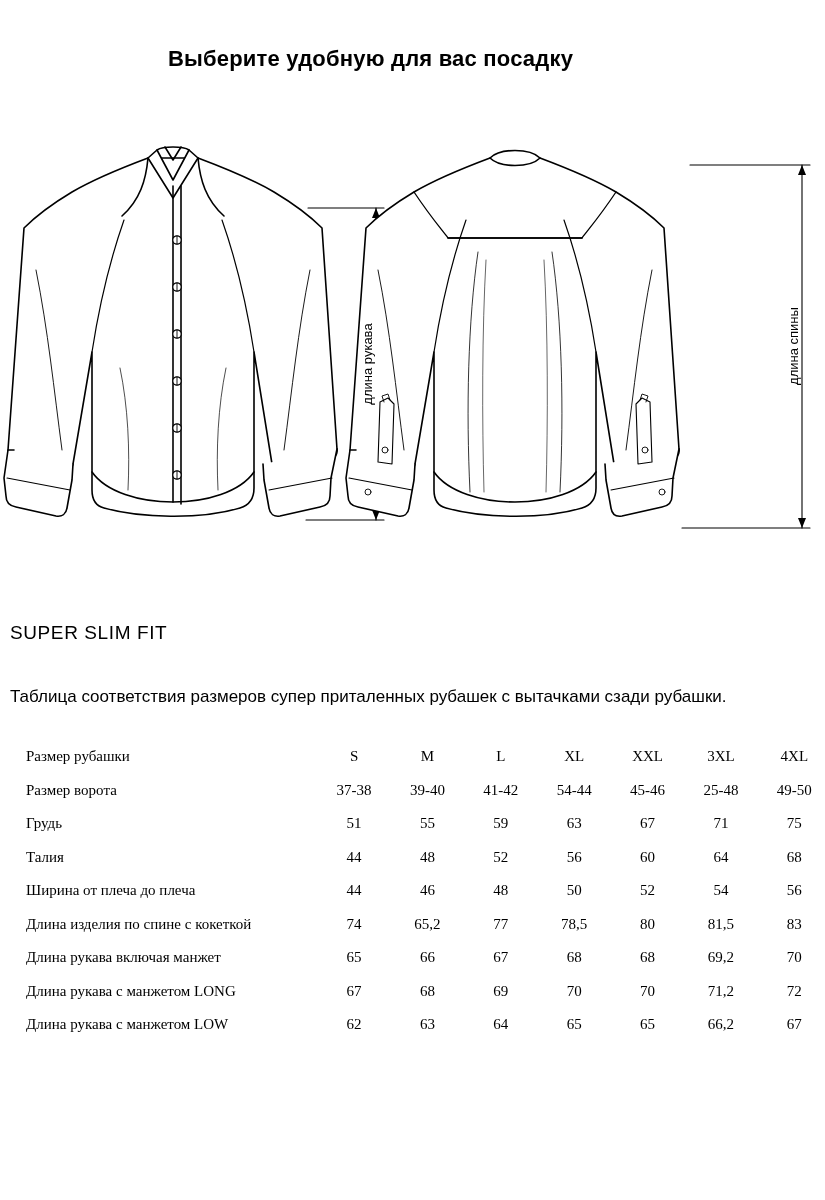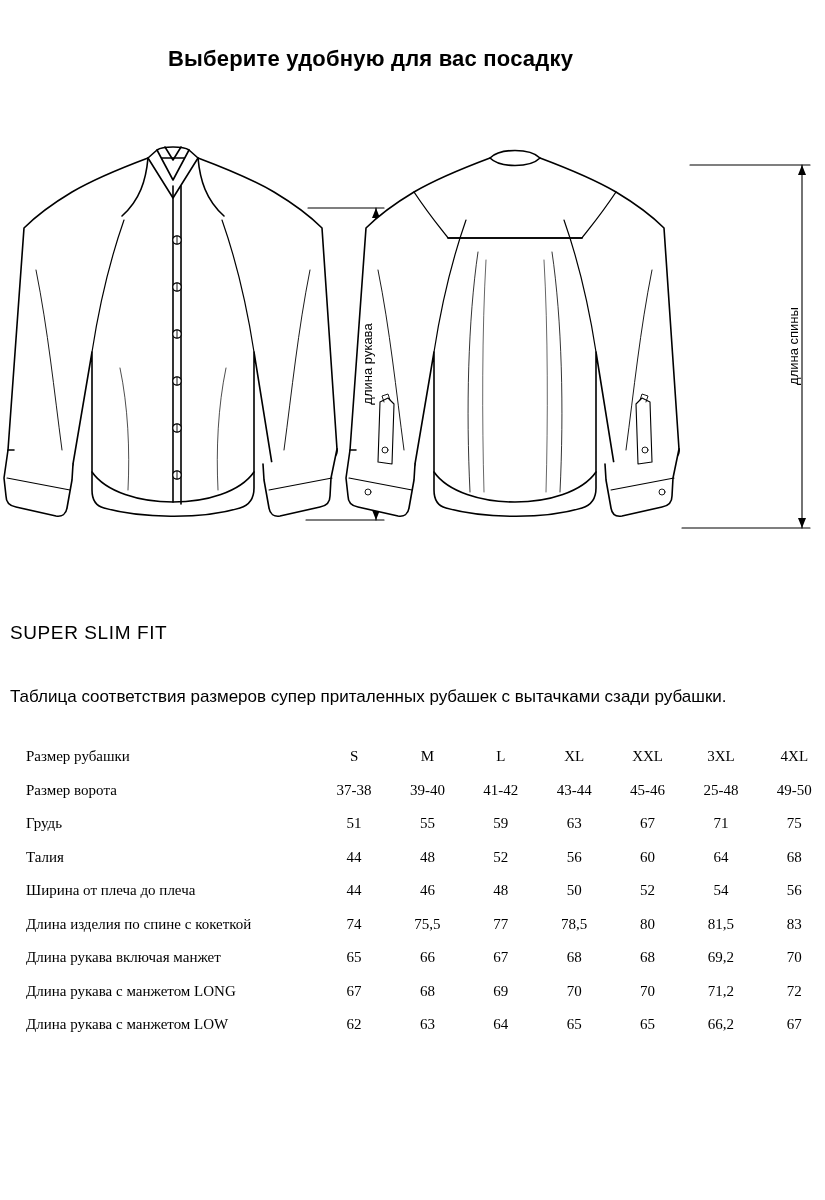--- a/index.html
+++ b/index.html
@@ -260,21 +260,21 @@
         <th class="valcol">3XL</th>
         <th class="valcol">4XL</th>
       </tr>
     </thead>
     <tbody>
       <tr>
         <td class="rowlabel">Размер ворота</td>
         <td class="valcol">37-38</td>
         <td class="valcol">39-40</td>
         <td class="valcol">41-42</td>
-        <td class="valcol">43-44</td>
+        <td class="valcol">54-44</td>
         <td class="valcol">45-46</td>
         <td class="valcol">25-48</td>
         <td class="valcol">49-50</td>
       </tr>
       <tr>
         <td class="rowlabel">Грудь</td>
         <td class="valcol">51</td>
         <td class="valcol">55</td>
         <td class="valcol">59</td>
         <td class="valcol">63</td>
@@ -298,21 +298,21 @@
         <td class="valcol">46</td>
         <td class="valcol">48</td>
         <td class="valcol">50</td>
         <td class="valcol">52</td>
         <td class="valcol">54</td>
         <td class="valcol">56</td>
       </tr>
       <tr>
         <td class="rowlabel">Длина изделия по спине с кокеткой</td>
         <td class="valcol">74</td>
-        <td class="valcol">75,5</td>
+        <td class="valcol">65,2</td>
         <td class="valcol">77</td>
         <td class="valcol">78,5</td>
         <td class="valcol">80</td>
         <td class="valcol">81,5</td>
         <td class="valcol">83</td>
       </tr>
       <tr>
         <td class="rowlabel">Длина рукава включая манжет</td>
         <td class="valcol">65</td>
         <td class="valcol">66</td>

